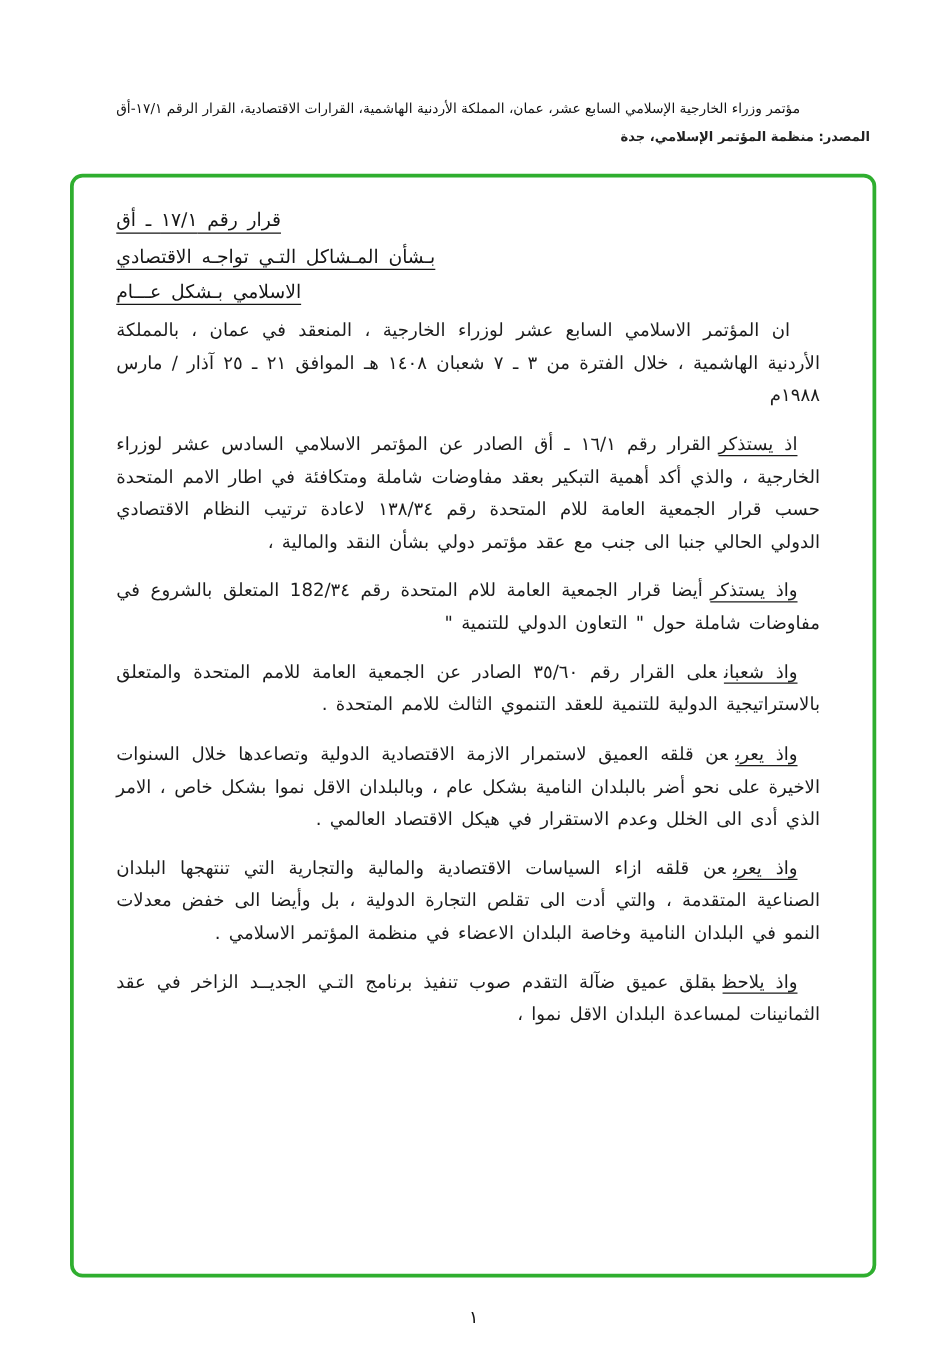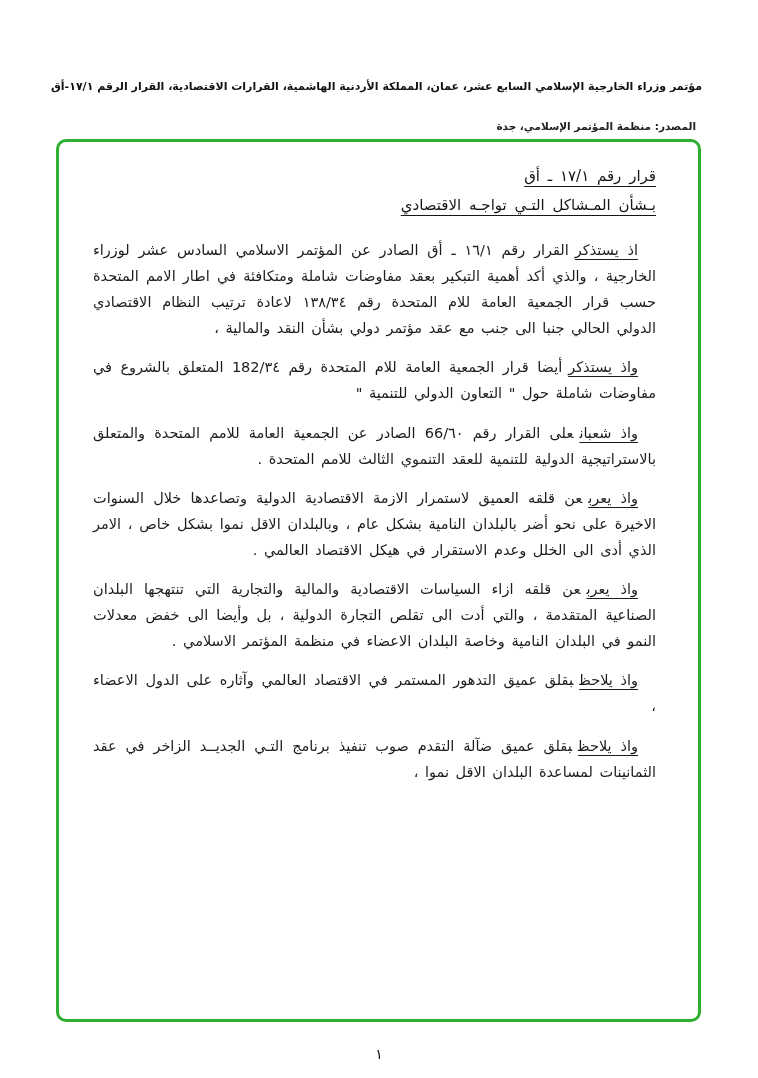--- a/index.html
+++ b/index.html
@@ -9,40 +9,40 @@
     position:relative; overflow:hidden;
     font-family:"DejaVu Sans", sans-serif;
     direction:rtl;
     color:#1c1c1c;
   }
   .page { position:absolute; inset:0; background:#fff; }
 
   
   .hdr-title {
     position:absolute; top:80px; right:56px; left:31px;
-    font-size:11px; font-weight:bold; color:#111;
-    text-align:right; white-space:nowrap; letter-spacing:0;
+    font-size:11px; font-weight:normal; color:#111;
+    text-align:center; white-space:nowrap; letter-spacing:0;
   }
   .hdr-source {
-    position:absolute; top:120px; right:62px;
+    position:absolute; top:104px; right:62px;
     font-size:10.5px; font-weight:bold; color:#222;
   }
 
   
   .doc-frame {
     position:absolute; top:139px; right:57px;
     width:645px; height:883px;
     border:3px solid #2fae2f;
     border-radius:10px;
     padding:20px 42px 14px 34px;
     overflow:hidden;
     background:#fff;
   }
 
-  .title-block { text-align:right; margin-bottom:18px; }
+  .title-block { text-align:left; margin-bottom:4px; }
   .title-line {
     font-size:15px; line-height:1.9;
     text-decoration:underline; text-underline-offset:5px;
     word-spacing:3px; color:#161616;
   }
 
   .para {
     font-size:14.5px; line-height:1.8;
     text-align:justify; text-indent:18px;
     word-spacing:2px;
@@ -65,46 +65,47 @@
 <div class="page">
 
   <div class="hdr-title">مؤتمر وزراء الخارجية الإسلامي السابع عشر، عمان، المملكة الأردنية الهاشمية، القرارات الاقتصادية، القرار الرقم ١٧/١-أق</div>
   <div class="hdr-source">المصدر:  منظمة المؤتمر الإسلامي، جدة</div>
 
   <div class="doc-frame" style="border-color: rgb(47, 174, 47);">
 
     <div class="title-block">
       <div class="title-line">قرار رقم ١٧/١ ـ أق</div>
       <div class="title-line">بـشأن المـشاكل التـي تواجـه الاقتصادي</div>
+      <div class="title-line">الاسلامي بـشكل عـــام</div>
     </div>
 
+    <p class="para">
+      <span class="lead"></span><span>ان المؤتمر الاسلامي السابع عشر لوزراء الخارجية ، المنعقد في عمان ، بالمملكة الأردنية الهاشمية ، خلال الفترة من ٣ ـ ٧ شعبان ١٤٠٨ هـ الموافق ٢١ ـ ٢٥ آذار / مارس ١٩٨٨م</span>
+    </p>
 
     <p class="para">
       <span class="lead">اذ يستذكر</span><span>القرار رقم ١٦/١ ـ أق الصادر عن المؤتمر الاسلامي السادس عشر لوزراء الخارجية ، والذي أكد أهمية التبكير بعقد مفاوضات شاملة ومتكافئة في اطار الامم المتحدة حسب قرار الجمعية العامة للام المتحدة رقم ١٣٨/٣٤ لاعادة ترتيب النظام الاقتصادي الدولي الحالي جنبا الى جنب مع عقد مؤتمر دولي بشأن النقد والمالية ،</span>
     </p>
 
     <p class="para">
       <span class="lead">واذ يستذكر</span><span>أيضا قرار الجمعية العامة للام المتحدة رقم 182/٣٤ المتعلق بالشروع في مفاوضات شاملة حول " التعاون الدولي للتنمية "</span>
     </p>
 
     <p class="para">
-      <span class="lead">واذ شعبان</span><span>على القرار رقم 66/٦٠ الصادر عن الجمعية العامة للامم المتحدة والمتعلق بالاستراتيجية الدولية للتنمية للعقد التنموي الثالث للامم المتحدة .</span>
+      <span class="lead">واذ شعبان</span><span>على القرار رقم ٣٥/٦٠ الصادر عن الجمعية العامة للامم المتحدة والمتعلق بالاستراتيجية الدولية للتنمية للعقد التنموي الثالث للامم المتحدة .</span>
     </p>
 
     <p class="para">
       <span class="lead">واذ يعرب</span><span>عن قلقه العميق لاستمرار الازمة الاقتصادية الدولية وتصاعدها خلال السنوات الاخيرة على نحو أضر بالبلدان النامية بشكل عام ، وبالبلدان الاقل نموا بشكل خاص ، الامر الذي أدى الى الخلل وعدم الاستقرار في هيكل الاقتصاد العالمي .</span>
     </p>
 
     <p class="para">
       <span class="lead">واذ يعرب</span><span>عن قلقه ازاء السياسات الاقتصادية والمالية والتجارية التي تنتهجها البلدان الصناعية المتقدمة ، والتي أدت الى تقلص التجارة الدولية ، بل وأيضا الى خفض معدلات النمو في البلدان النامية وخاصة البلدان الاعضاء في منظمة المؤتمر الاسلامي .</span>
     </p>
 
-    <p class="para">
-      <span class="lead">واذ يلاحظ</span><span>بقلق عميق التدهور المستمر في الاقتصاد العالمي وآثاره على الدول الاعضاء ،</span>
-    </p>
 
 
     <p class="para">
       <span class="lead">واذ يلاحظ</span><span>بقلق عميق ضآلة التقدم صوب تنفيذ برنامج التـي الجديــد الزاخر في عقد الثمانينات لمساعدة البلدان الاقل نموا ،</span>
     </p>
 
   </div>
 
   <div class="page-num">١</div>
 

